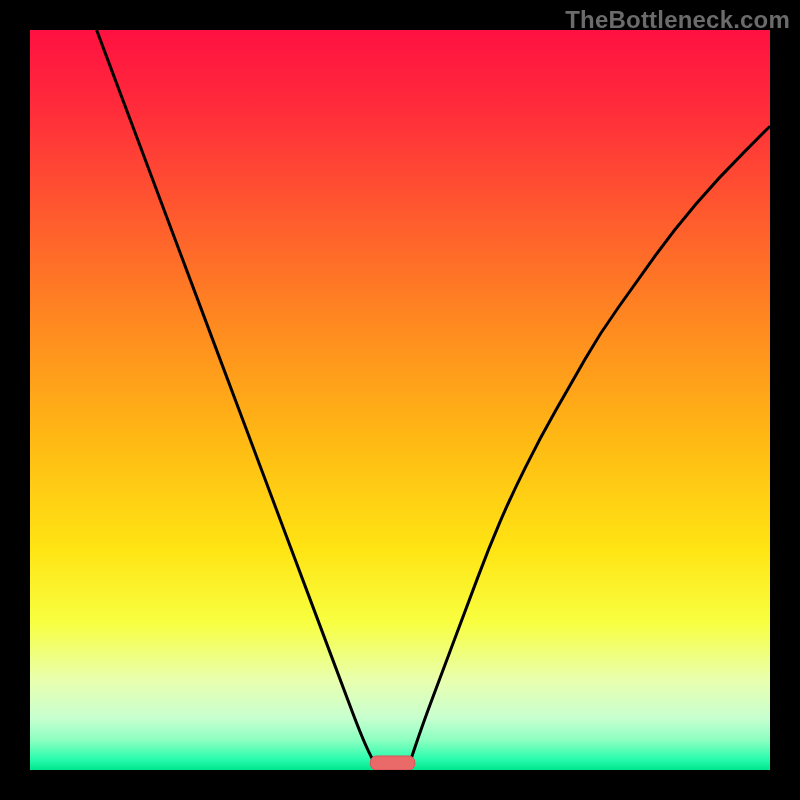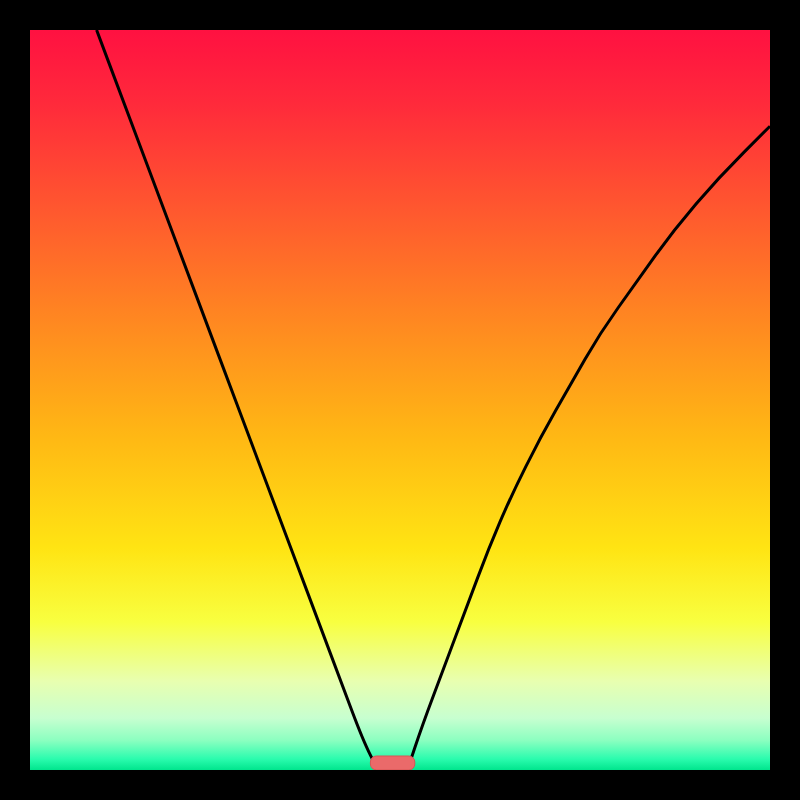--- a/index.html
+++ b/index.html
@@ -31,20 +31,21 @@
   svg.plot {
     position: absolute;
     top: 30px;
     left: 30px;
   }
 </style>
 </head>
 <body>
 <div class="frame">
 
+<div class="watermark">TheBottleneck.com</div>
 
 <svg class="plot" width="740" height="740" viewBox="0 0 740 740">
   <defs>
     <linearGradient id="bg-grad" x1="0" y1="0" x2="0" y2="1">
           <stop offset="0%" stop-color="#ff1141"></stop>
           <stop offset="10%" stop-color="#ff2a3b"></stop>
           <stop offset="25%" stop-color="#ff5a2e"></stop>
           <stop offset="40%" stop-color="#ff8a20"></stop>
           <stop offset="55.00000000000001%" stop-color="#ffb814"></stop>
           <stop offset="70%" stop-color="#ffe413"></stop>

